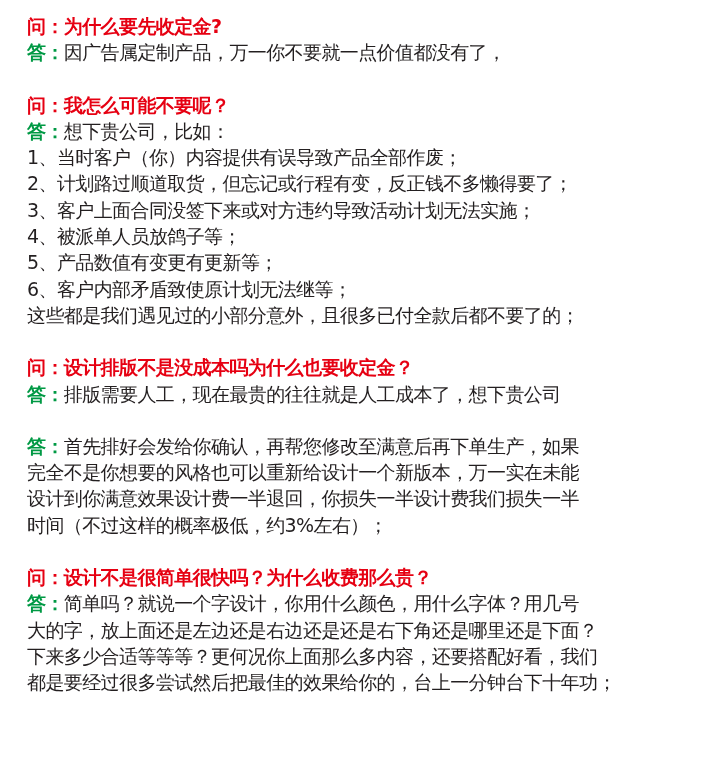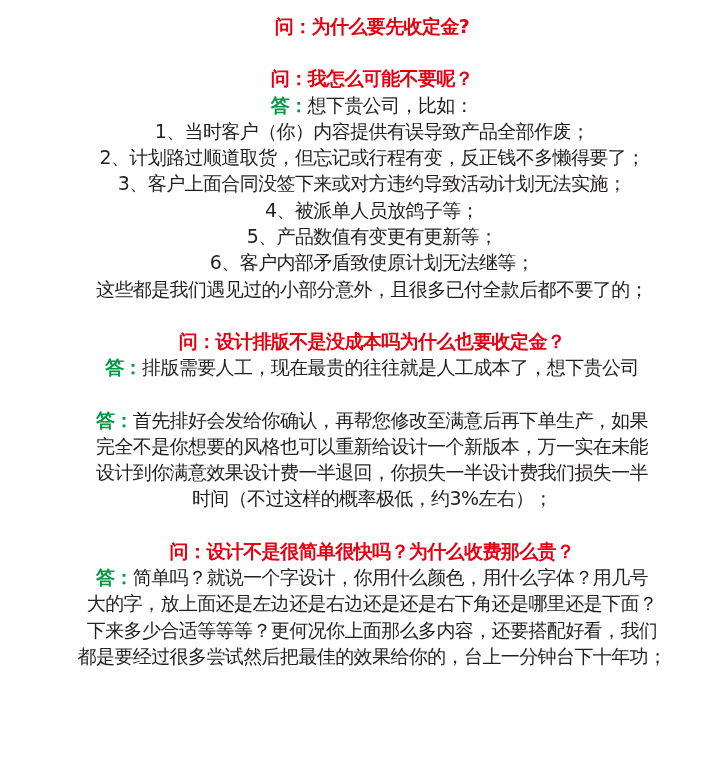--- a/index.html
+++ b/index.html
@@ -1,30 +1,31 @@
 <!DOCTYPE html>
 <html><head>
 <meta charset="utf-8">
 <style>
   html, body { margin:0; padding:0; background:#ffffff; }
   body { width:717px; height:765px; overflow:hidden; position:relative;
          font-family:"DejaVu Sans", "Liberation Sans", sans-serif; }
   .faq { position:absolute; left:27px; top:13px; width:690px; }
-  .block { margin-bottom:26px;text-align:center; }
+  .block { margin-bottom:26px; }
   .line { font-size:19px; line-height:26.3px; height:26.3px; white-space:nowrap; color:#231f20; letter-spacing:-0.6px; }
   .q { color:#e60012; font-weight:bold; }
   .a-label { color:#009944; font-weight:bold; }
 </style>
 </head>
 <body>
 
 <div class="faq">
 
   <div class="block">
     <div class="line q"><span>问：</span><span>为什么要先收定金?</span></div>
+    <div class="line"><span class="a-label">答：</span><span>因广告属定制产品，万一你不要就一点价值都没有了，</span></div>
   </div>
 
   <div class="block">
     <div class="line q"><span>问：</span><span>我怎么可能不要呢？</span></div>
     <div class="line"><span class="a-label">答：</span><span>想下贵公司，比如：</span></div>
     <div class="line">1、当时客户（你）内容提供有误导致产品全部作废；</div>
     <div class="line">2、计划路过顺道取货，但忘记或行程有变，反正钱不多懒得要了；</div>
     <div class="line">3、客户上面合同没签下来或对方违约导致活动计划无法实施；</div>
     <div class="line">4、被派单人员放鸽子等；</div>
     <div class="line">5、产品数值有变更有更新等；</div>

